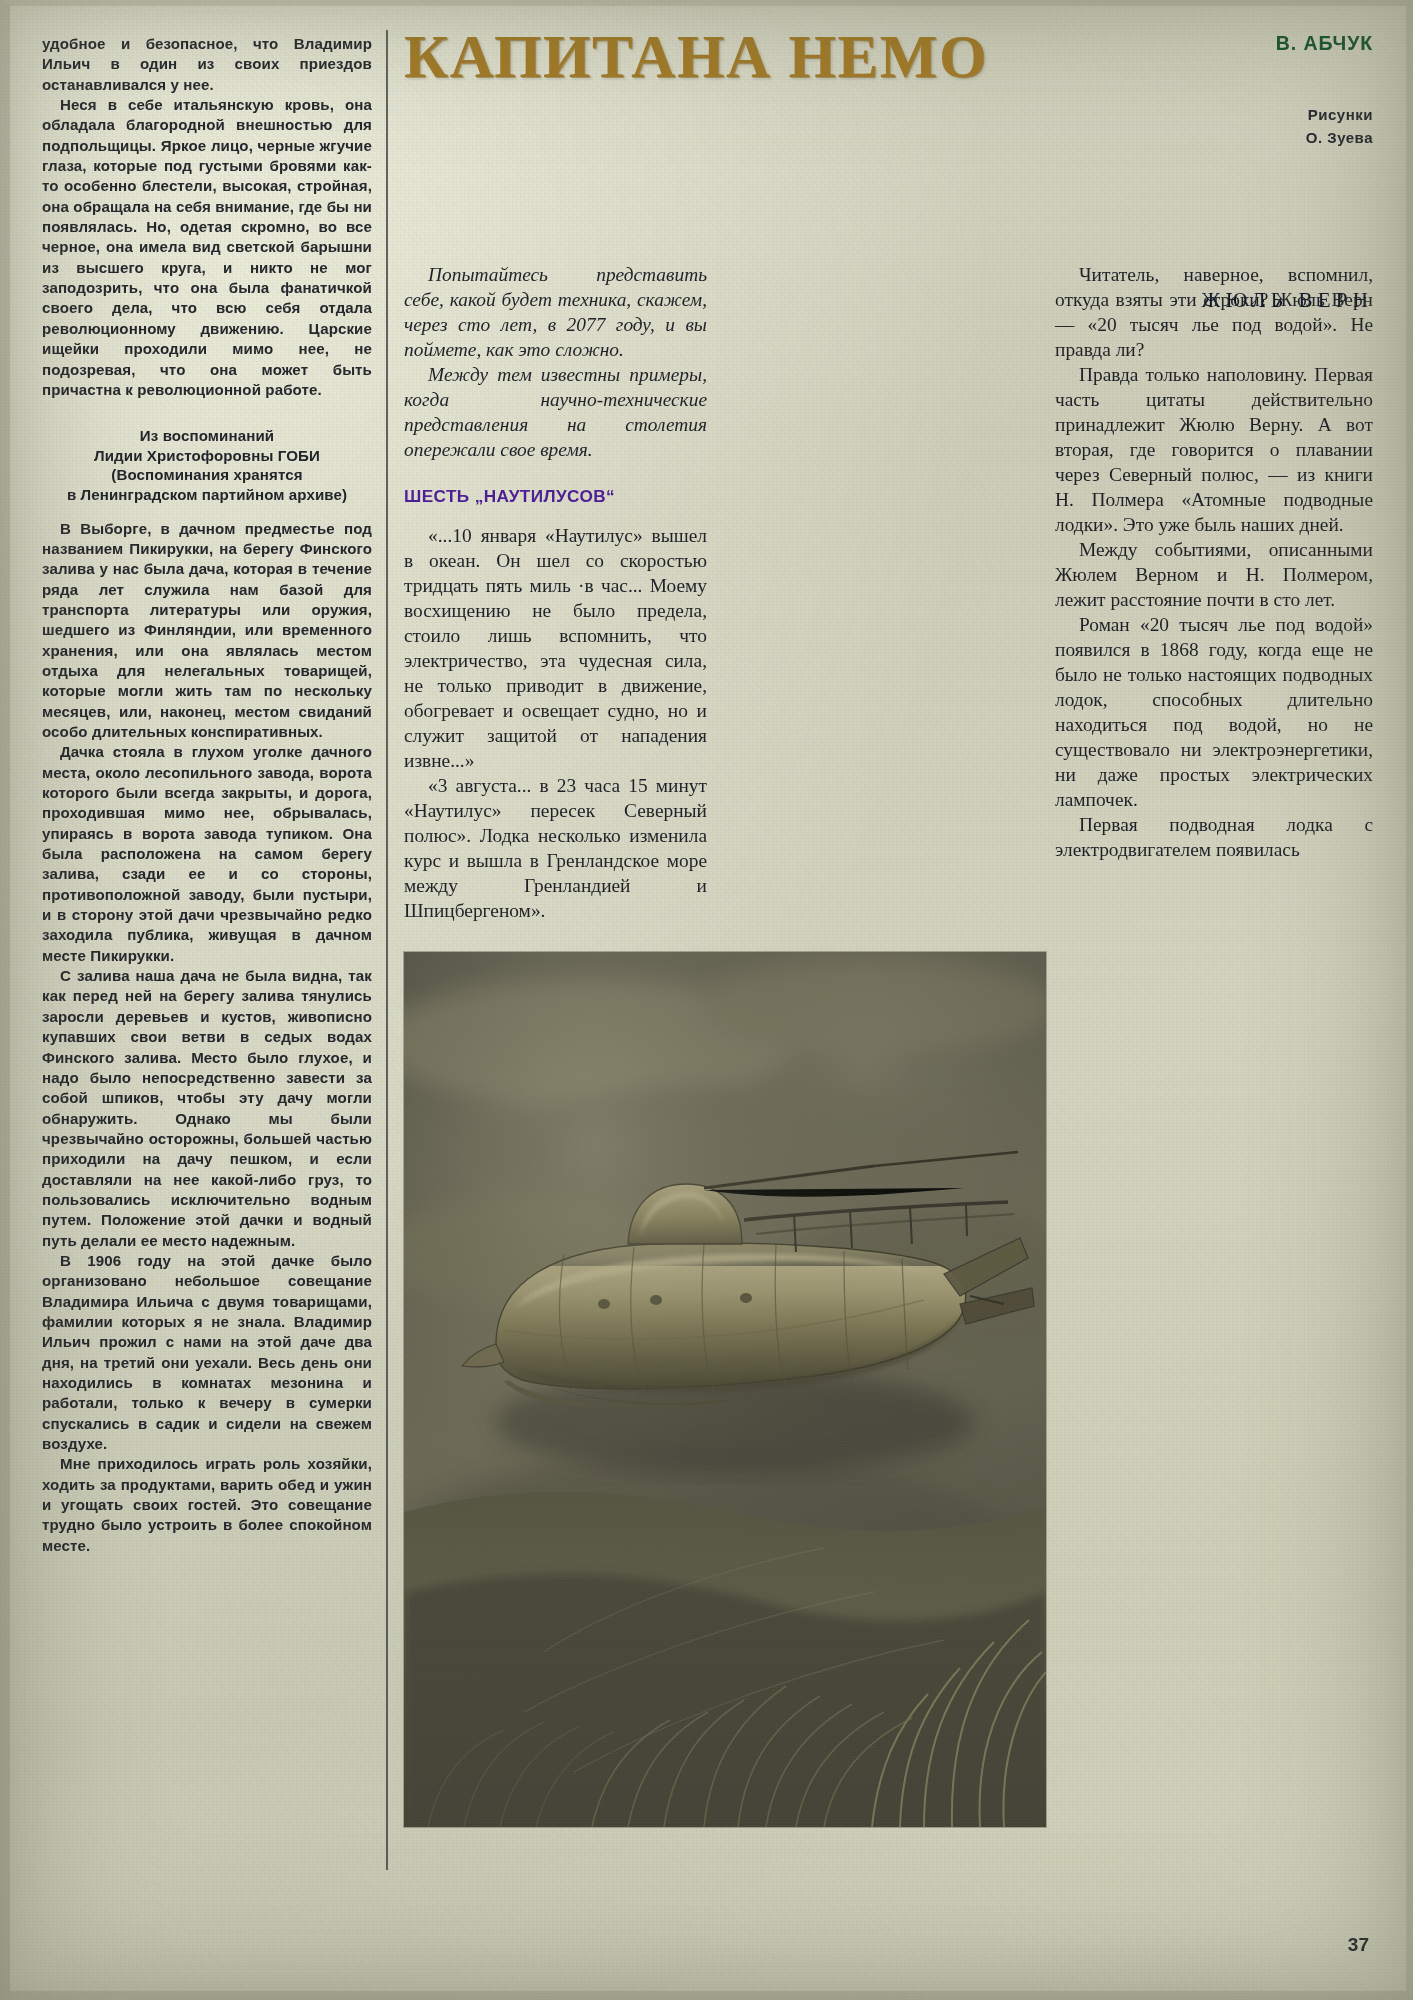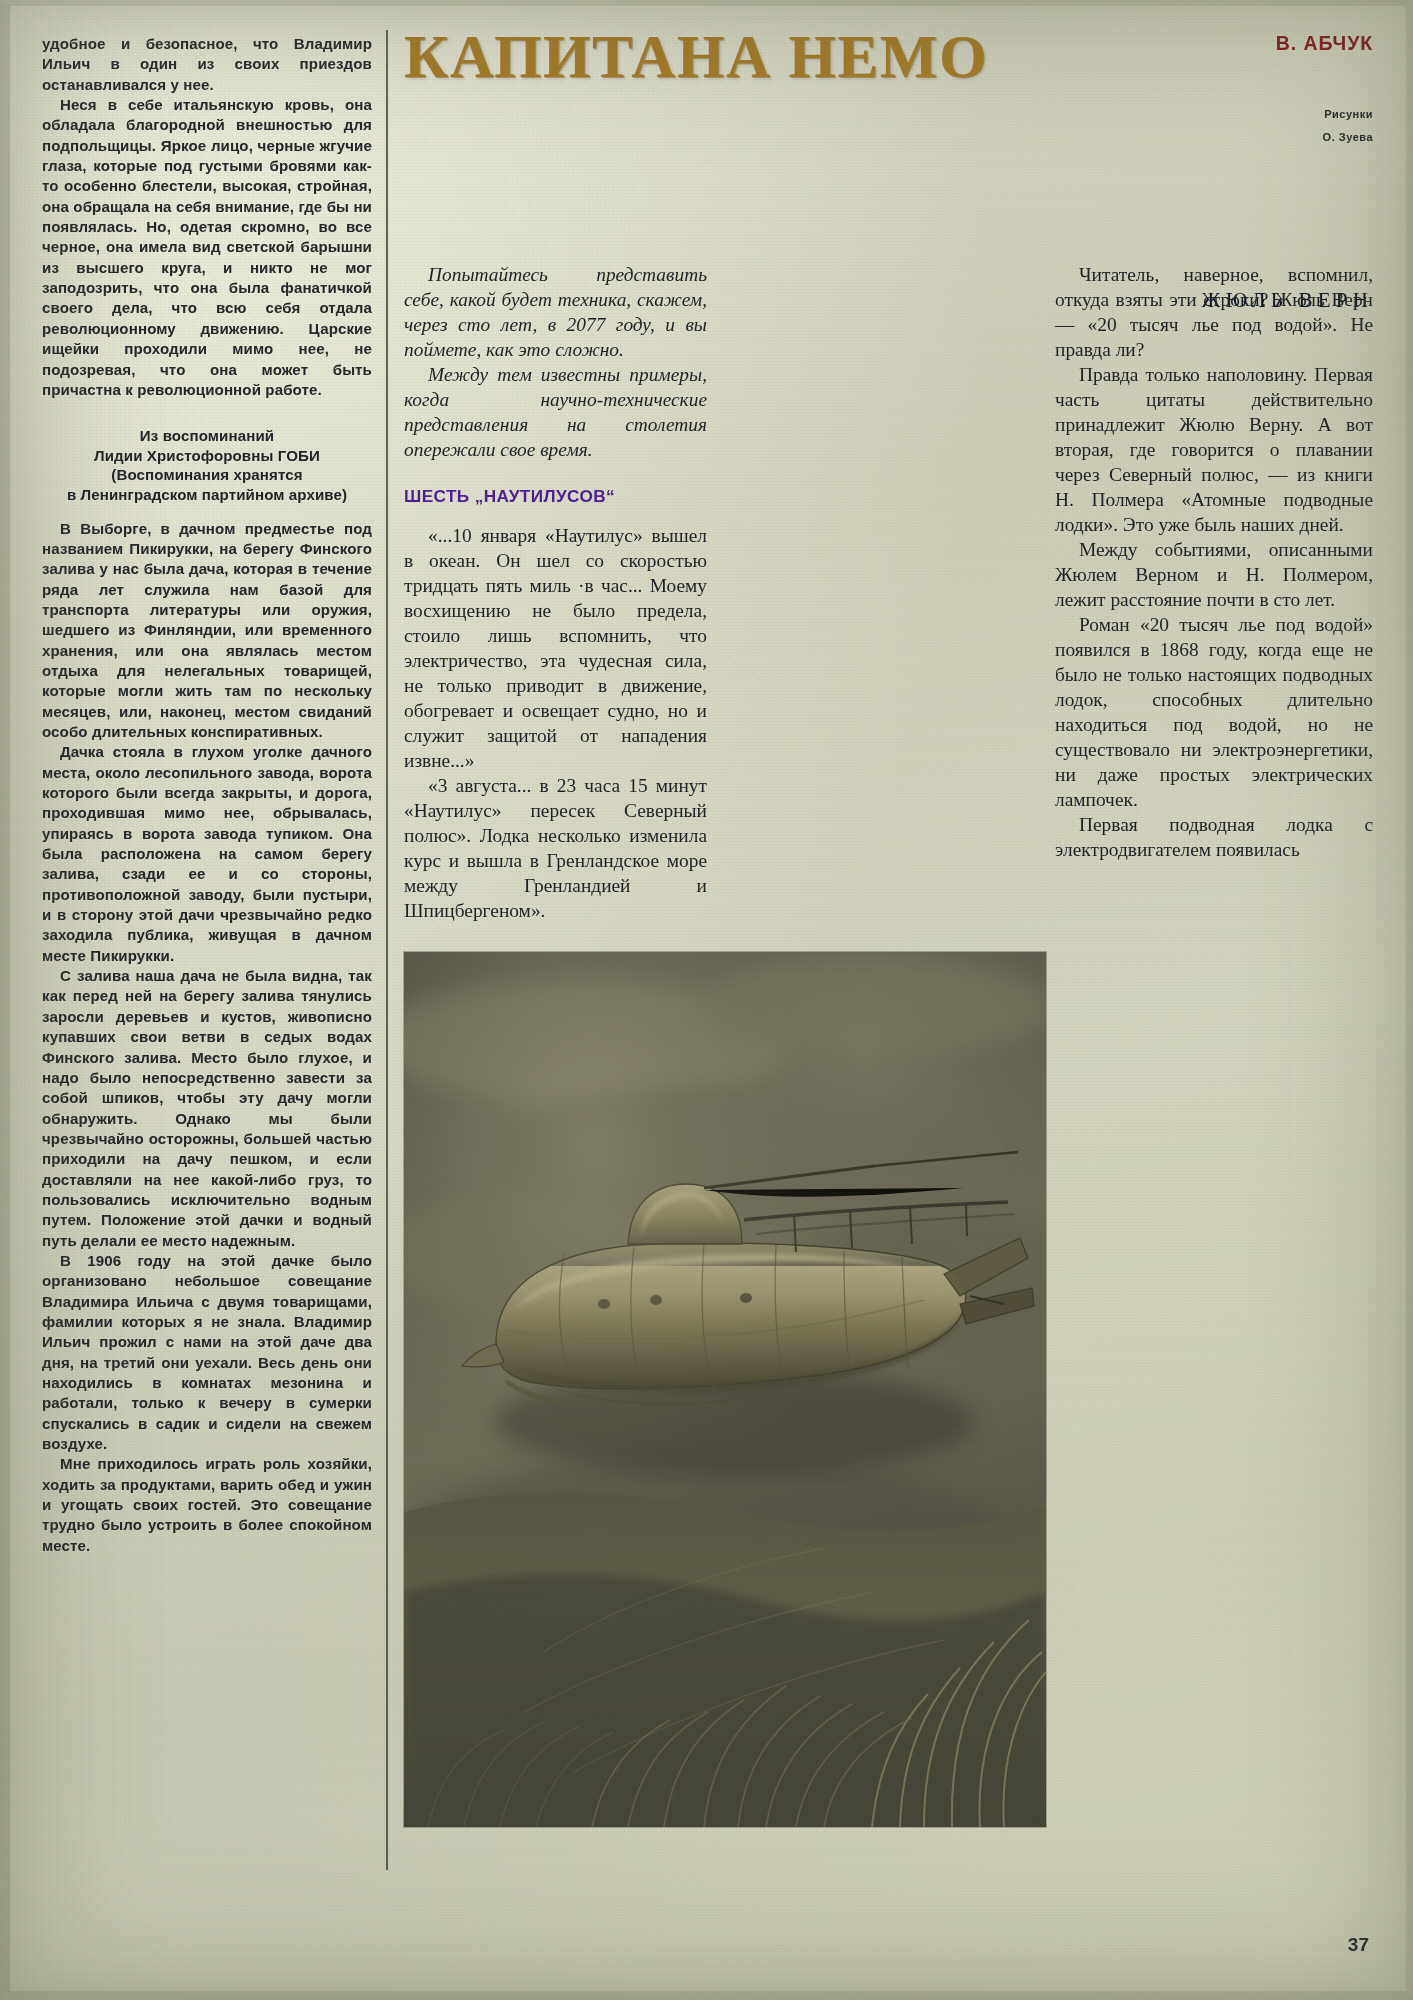--- a/index.html
+++ b/index.html
@@ -99,26 +99,26 @@
     line-height:57px;
     letter-spacing:1.6px;
     color:#a67b26;
     text-shadow:1px 1px 0 rgba(120,88,22,.45), 2px 2px 3px rgba(90,70,20,.20);
   }
   #title .l2{display:block;}
   #author{
     position:absolute;right:40px;top:32px;
     font-family:"Liberation Sans",sans-serif;
     font-weight:bold;font-size:19.5px;letter-spacing:.9px;
-    color:#7f1d1d;text-align:right;
+    color:#14532d;text-align:right;
   }
   #artist{
     position:absolute;right:40px;top:103px;
     font-family:"Liberation Sans",sans-serif;
-    font-weight:bold;font-size:11px;line-height:23px;letter-spacing:.5px;
+    font-weight:bold;font-size:15px;line-height:23px;letter-spacing:.5px;
     color:#23272e;text-align:right;
   }
 
   
   #epigraph{
     position:absolute;left:452px;top:168px;width:600px;
     font-family:"Liberation Serif",serif;
     font-size:17.2px;line-height:23px;color:#22252b;
     text-align:justify;
   }

